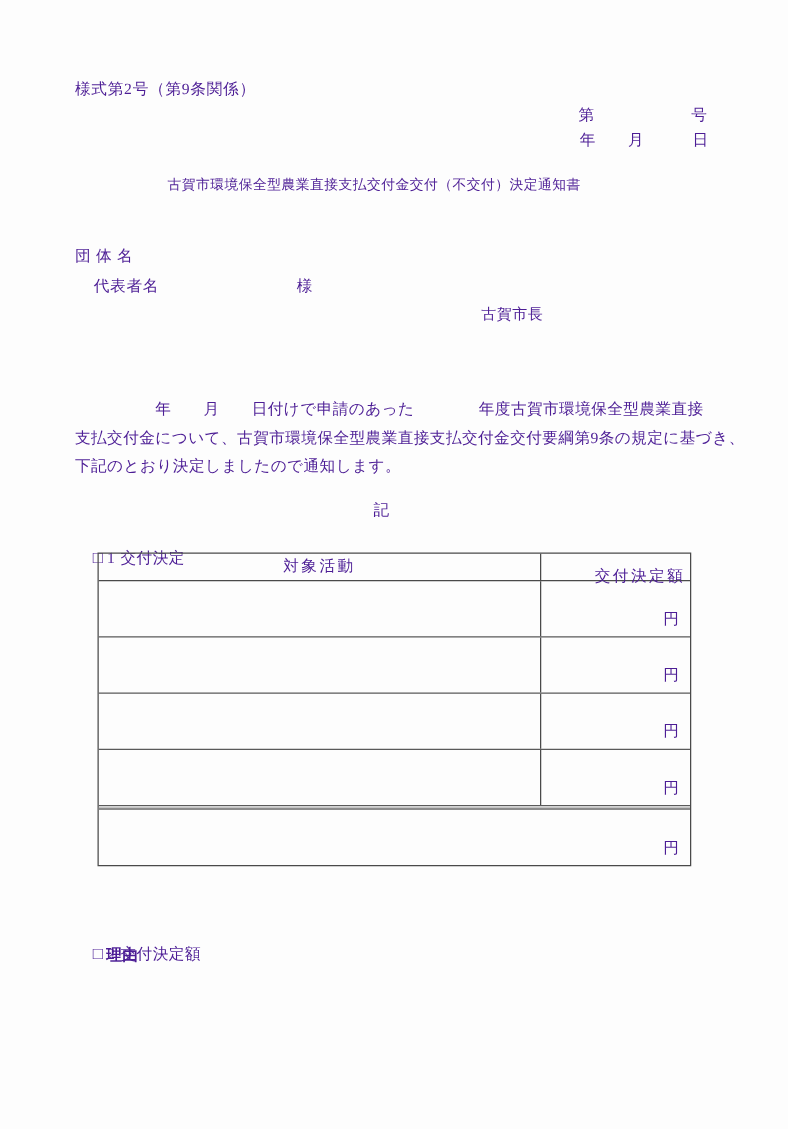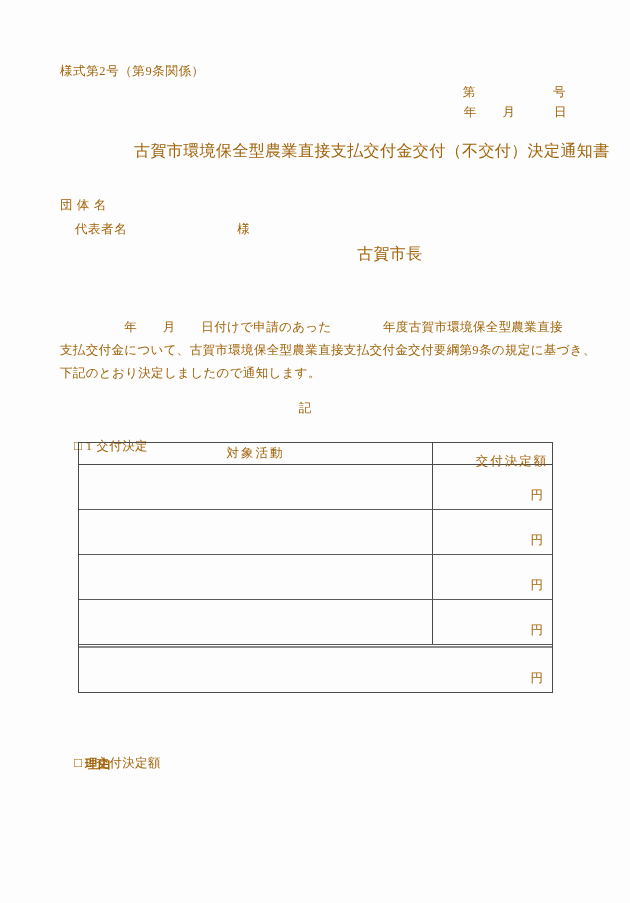--- a/index.html
+++ b/index.html
@@ -6,37 +6,37 @@
     margin: 0;
     padding: 0;
     background: #ffffff;
   }
   .page {
     position: relative;
     width: 630px;
     height: 903px;
     background: #fdfdfd;
     font-family: "Liberation Serif", "DejaVu Serif", serif;
-    color: #a16207;
+    color: #4c1d95;
     font-size: 12.5px;
     overflow: hidden;
   }
   .abs {
     position: absolute;
     white-space: pre;
     line-height: 1.25;
   }
   .form-no   { left: 60px;  top: 64px;  letter-spacing: 0.6px; }
   .doc-no    { right: 64px; top: 85px;  letter-spacing: 0.4px; }
   .date-line { right: 63px; top: 105px; letter-spacing: 0.4px; text-align: center; }
-  .title     { left: 134px; top: 142px; font-size: 16px; letter-spacing: 0.4px; font-family: Liberation Mono, monospace; }
+  .title     { left: 134px; top: 142px; font-size: 11px; letter-spacing: 0.4px; }
   .org-line  { left: 60px;  top: 186px; letter-spacing: 0.6px; margin-top: 12px; }
   .rep-line  { left: 60px;  top: 206px; letter-spacing: 0.6px; }
   .honorific { margin-left: 110px; }
-  .sender    { left: 357px; top: 244px; font-size: 16px; letter-spacing: 0.4px; }
+  .sender    { left: 385px; top: 244px; font-size: 12px; letter-spacing: 0.4px; }
   .body-line { left: 60px;  letter-spacing: 0.35px; }
   .bl1 { top: 320px; }
   .bl2 { top: 343px; }
   .bl3 { top: 366px; }
   .ki        { left: 0; right: 20px; top: 401px; text-align: center; }
   .sec-head  { letter-spacing: 0.4px; }
   .sec1      { left: 60px; top: 422px; }
   .sec2      { left: 60px; top: 739px; }
   .sec-head .cb  { font-size: 13.5px; }
   .sec-head .num { margin-left: 3px; }

